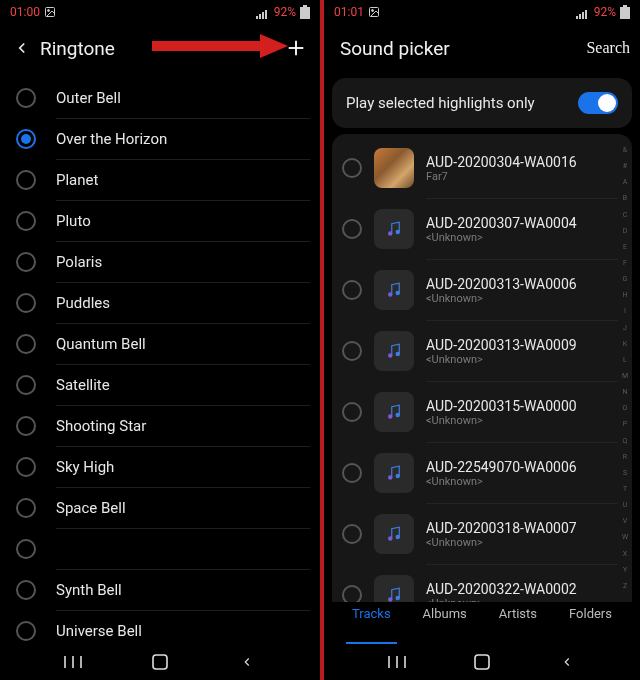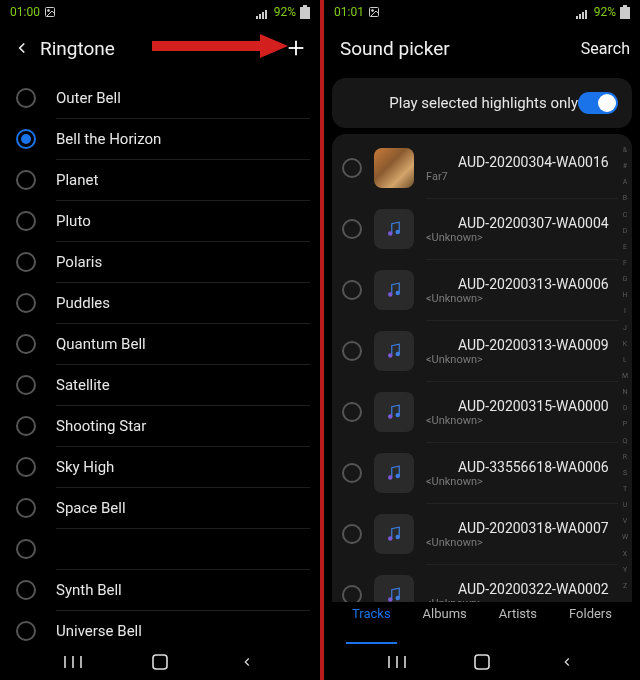--- a/index.html
+++ b/index.html
@@ -21,21 +21,21 @@
     flex-direction: column;
   }
   .phone + .phone { border-left: 4px solid #b91c1c; }
   .statusbar {
     height: 24px;
     display: flex;
     align-items: center;
     justify-content: space-between;
     padding: 0 10px;
     font-size: 12px;
-    color: #84cc16;
+    color: #ef4444;
     gap: 12px;
   }
   .statusbar .sb-left { display: flex; align-items: center; gap: 4px; }
   .statusbar .sb-right { display: flex; align-items: flex-end; gap: 4px; }
   .img-icon svg, .sig-icon svg, .batt-icon svg { display: block; }
   .header {
     height: 48px;
     display: flex;
     align-items: center;
     padding: 0 10px;
@@ -53,20 +53,21 @@
   }
   .header .spacer { flex: 1; }
   .header .plus {
     width: 28px; height: 28px;
     display: flex; align-items: center; justify-content: center;
     color: #fff;
   }
   .header .search {
     font-size: 16px;
     color: #f0f0f0;
+    font-family: Liberation Serif, serif;
   }
   .arrow-overlay {
     position: absolute;
     left: 152px;
     top: 34px;
     width: 136px;
     height: 24px;
     pointer-events: none;
     z-index: 10;
   }
@@ -112,21 +113,20 @@
     margin-right: 10px;
   }
   
   .card {
     background: #171717;
     margin: 6px 8px;
     border-radius: 14px;
     padding: 14px 14px;
     display: flex;
     align-items: center;
-    text-align: right;
   }
   .card .clabel {
     font-size: 15px;
     color: #e8e8e8;
     flex: 1;
   }
   .toggle {
     width: 40px; height: 22px;
     background: #1a73e8;
     border-radius: 11px;
@@ -166,21 +166,21 @@
     display: flex;
     align-items: center;
     justify-content: center;
     flex-shrink: 0;
   }
   .thumb.art {
     background: linear-gradient(135deg, #c97a3a 0%, #8a5a2e 40%, #d4a56b 70%, #6b4a28 100%);
   }
   .thumb svg { display: block; }
   .tinfo { flex: 1; min-width: 0; }
-  .tname { font-size: 14px; color: #e8e8e8; white-space: nowrap; overflow: hidden; text-overflow: ellipsis; margin-left: 32px; }
+  .tname { font-size: 14px; color: #e8e8e8; white-space: nowrap; overflow: hidden; text-overflow: ellipsis; }
   .tartist { font-size: 11px; color: #7a7a7a; }
   .tdivider {
     height: 1px;
     background: #232323;
     margin-left: 94px;
     margin-right: 14px;
   }
   .index-bar {
     position: absolute;
     right: 1px;
@@ -282,21 +282,21 @@
   </div>
 
   <div class="list" id="left-list">
       <div class="row">
         <div class="radio"></div>
         <div class="label">Outer Bell</div>
       </div>
       <div class="divider"></div>
       <div class="row">
         <div class="radio selected"></div>
-        <div class="label">Bell the Horizon</div>
+        <div class="label">Over the Horizon</div>
       </div>
       <div class="divider"></div>
       <div class="row">
         <div class="radio"></div>
         <div class="label">Planet</div>
       </div>
       <div class="divider"></div>
       <div class="row">
         <div class="radio"></div>
         <div class="label">Pluto</div>
@@ -489,21 +489,21 @@
         <div class="trow">
           <div class="radio"></div>
           <div class="thumb">
             <svg width="18" height="18" viewBox="0 0 24 24">
               <path d="M9 18V5l10-2v13" fill="none" stroke="#3b7de0" stroke-width="1.6"></path>
               <circle cx="7" cy="18" r="3" fill="#7a5ad8"></circle>
               <circle cx="17" cy="16" r="3" fill="#3b7de0"></circle>
             </svg>
           </div>
           <div class="tinfo">
-            <div class="tname">AUD-33556618-WA0006</div>
+            <div class="tname">AUD-22549070-WA0006</div>
             <div class="tartist">&lt;Unknown&gt;</div>
           </div>
         </div>
         <div class="tdivider"></div>
         <div class="trow">
           <div class="radio"></div>
           <div class="thumb">
             <svg width="18" height="18" viewBox="0 0 24 24">
               <path d="M9 18V5l10-2v13" fill="none" stroke="#3b7de0" stroke-width="1.6"></path>
               <circle cx="7" cy="18" r="3" fill="#7a5ad8"></circle>

